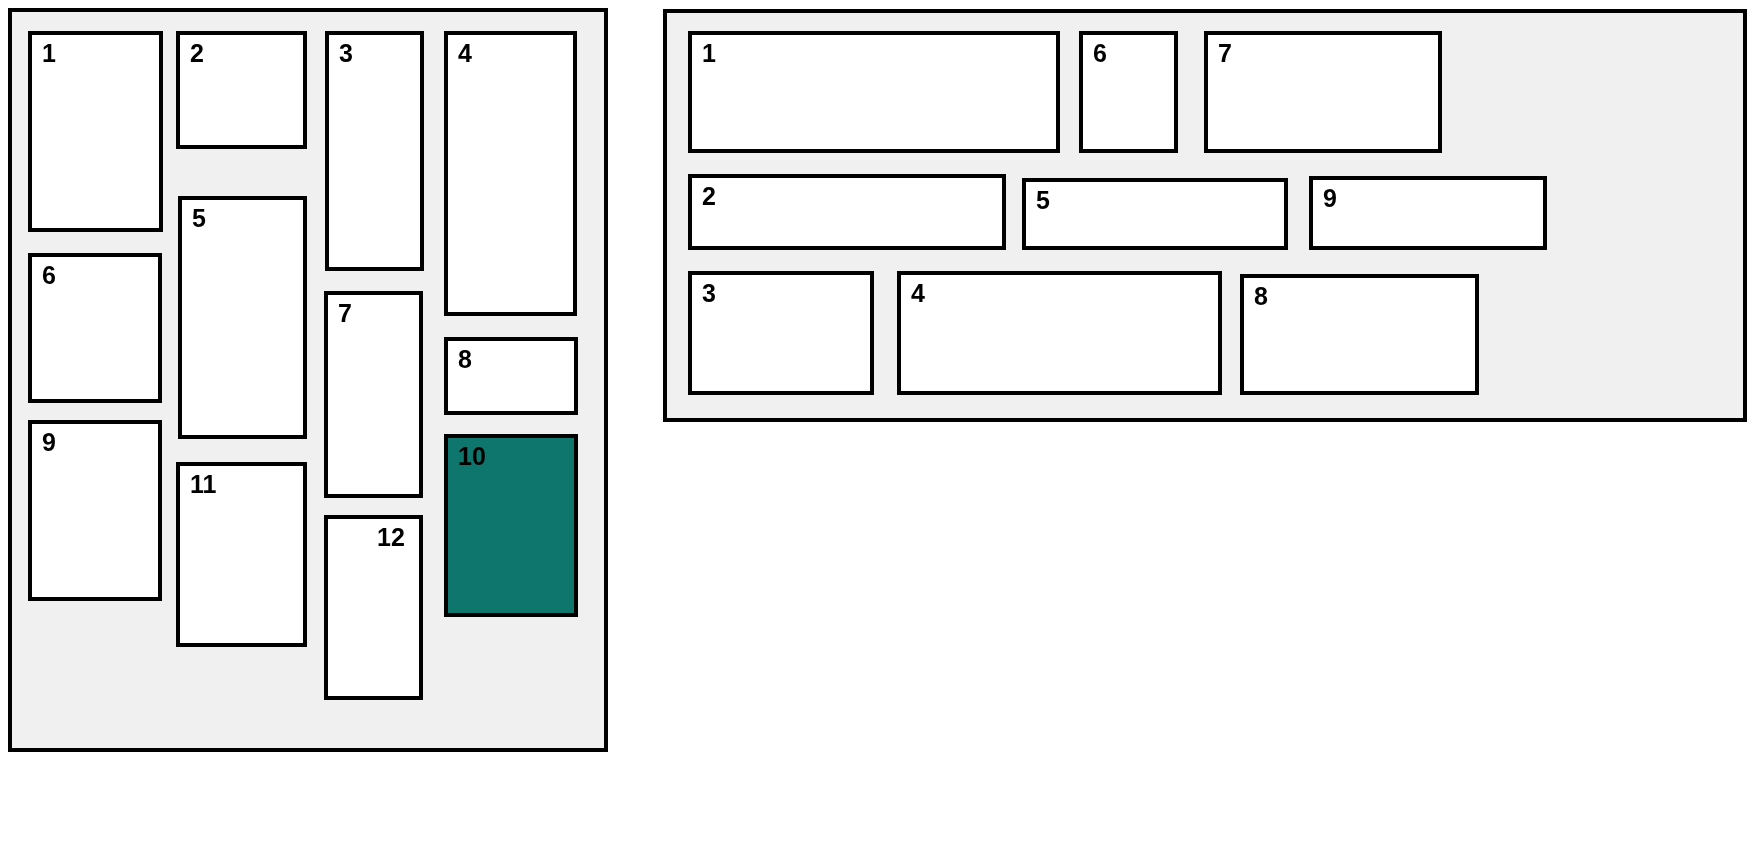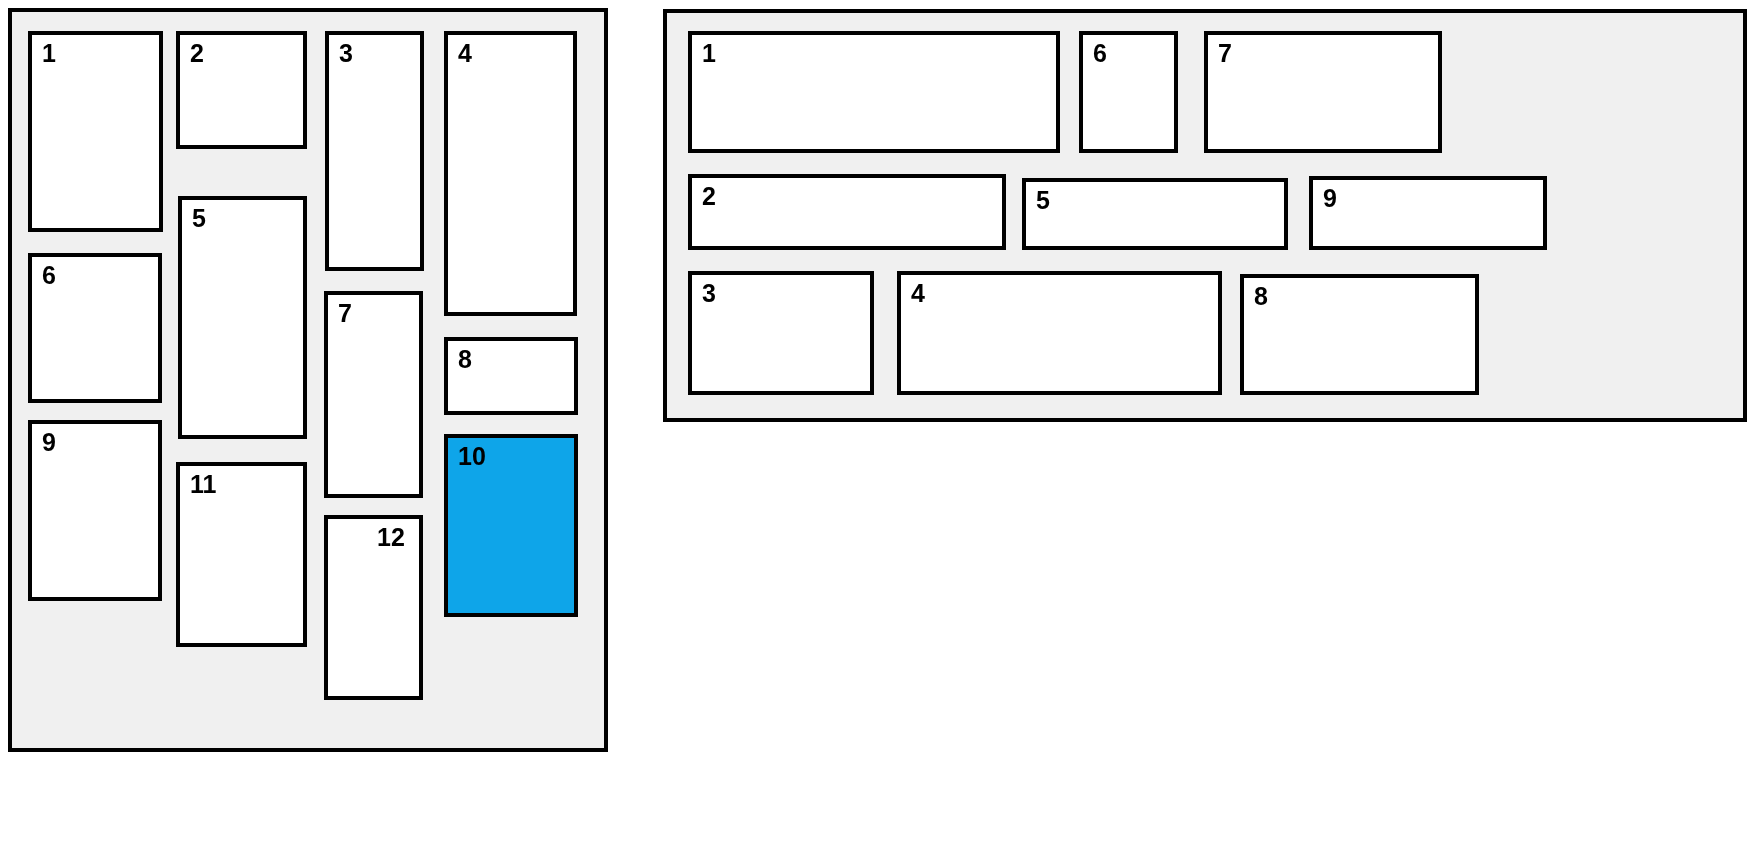--- a/index.html
+++ b/index.html
@@ -69,21 +69,21 @@
       </div>
       <div class="region" style="left: 312px; top: 279px; width: 99px; height: 207px; background: rgb(255, 255, 255); border-color: rgb(0, 0, 0); border-width: 4px;">
         <span class="region-label" style="font-size: 25px;">7</span>
       </div>
       <div class="region" style="left: 432px; top: 325px; width: 134px; height: 78px; background: rgb(255, 255, 255); border-color: rgb(0, 0, 0); border-width: 4px;">
         <span class="region-label" style="font-size: 25px;">8</span>
       </div>
       <div class="region" style="left: 16px; top: 408px; width: 134px; height: 181px; background: rgb(255, 255, 255); border-color: rgb(0, 0, 0); border-width: 4px;">
         <span class="region-label" style="font-size: 25px;">9</span>
       </div>
-      <div class="region" style="left: 432px; top: 422px; width: 134px; height: 183px; background: #0ea5e9; border-color: rgb(0, 0, 0); border-width: 4px;">
+      <div class="region" style="left: 432px; top: 422px; width: 134px; height: 183px; background: #0f766e; border-color: rgb(0, 0, 0); border-width: 4px;">
         <span class="region-label" style="font-size: 25px;">10</span>
       </div>
       <div class="region" style="left: 164px; top: 450px; width: 131px; height: 185px; background: rgb(255, 255, 255); border-color: rgb(0, 0, 0); border-width: 4px;">
         <span class="region-label" style="font-size: 25px;">11</span>
       </div>
       <div class="region" style="left: 312px; top: 503px; width: 99px; height: 185px; background: rgb(255, 255, 255); border-color: rgb(0, 0, 0); border-width: 4px;">
         <span class="region-label" style="font-size: 25px; margin-left: 39px;">12</span>
       </div>
     </div>
     <div class="panel" style="left: 663px; top: 9px; width: 1084px; height: 413px; background: rgb(240, 240, 240); border-color: rgb(0, 0, 0); border-width: 4px;">

